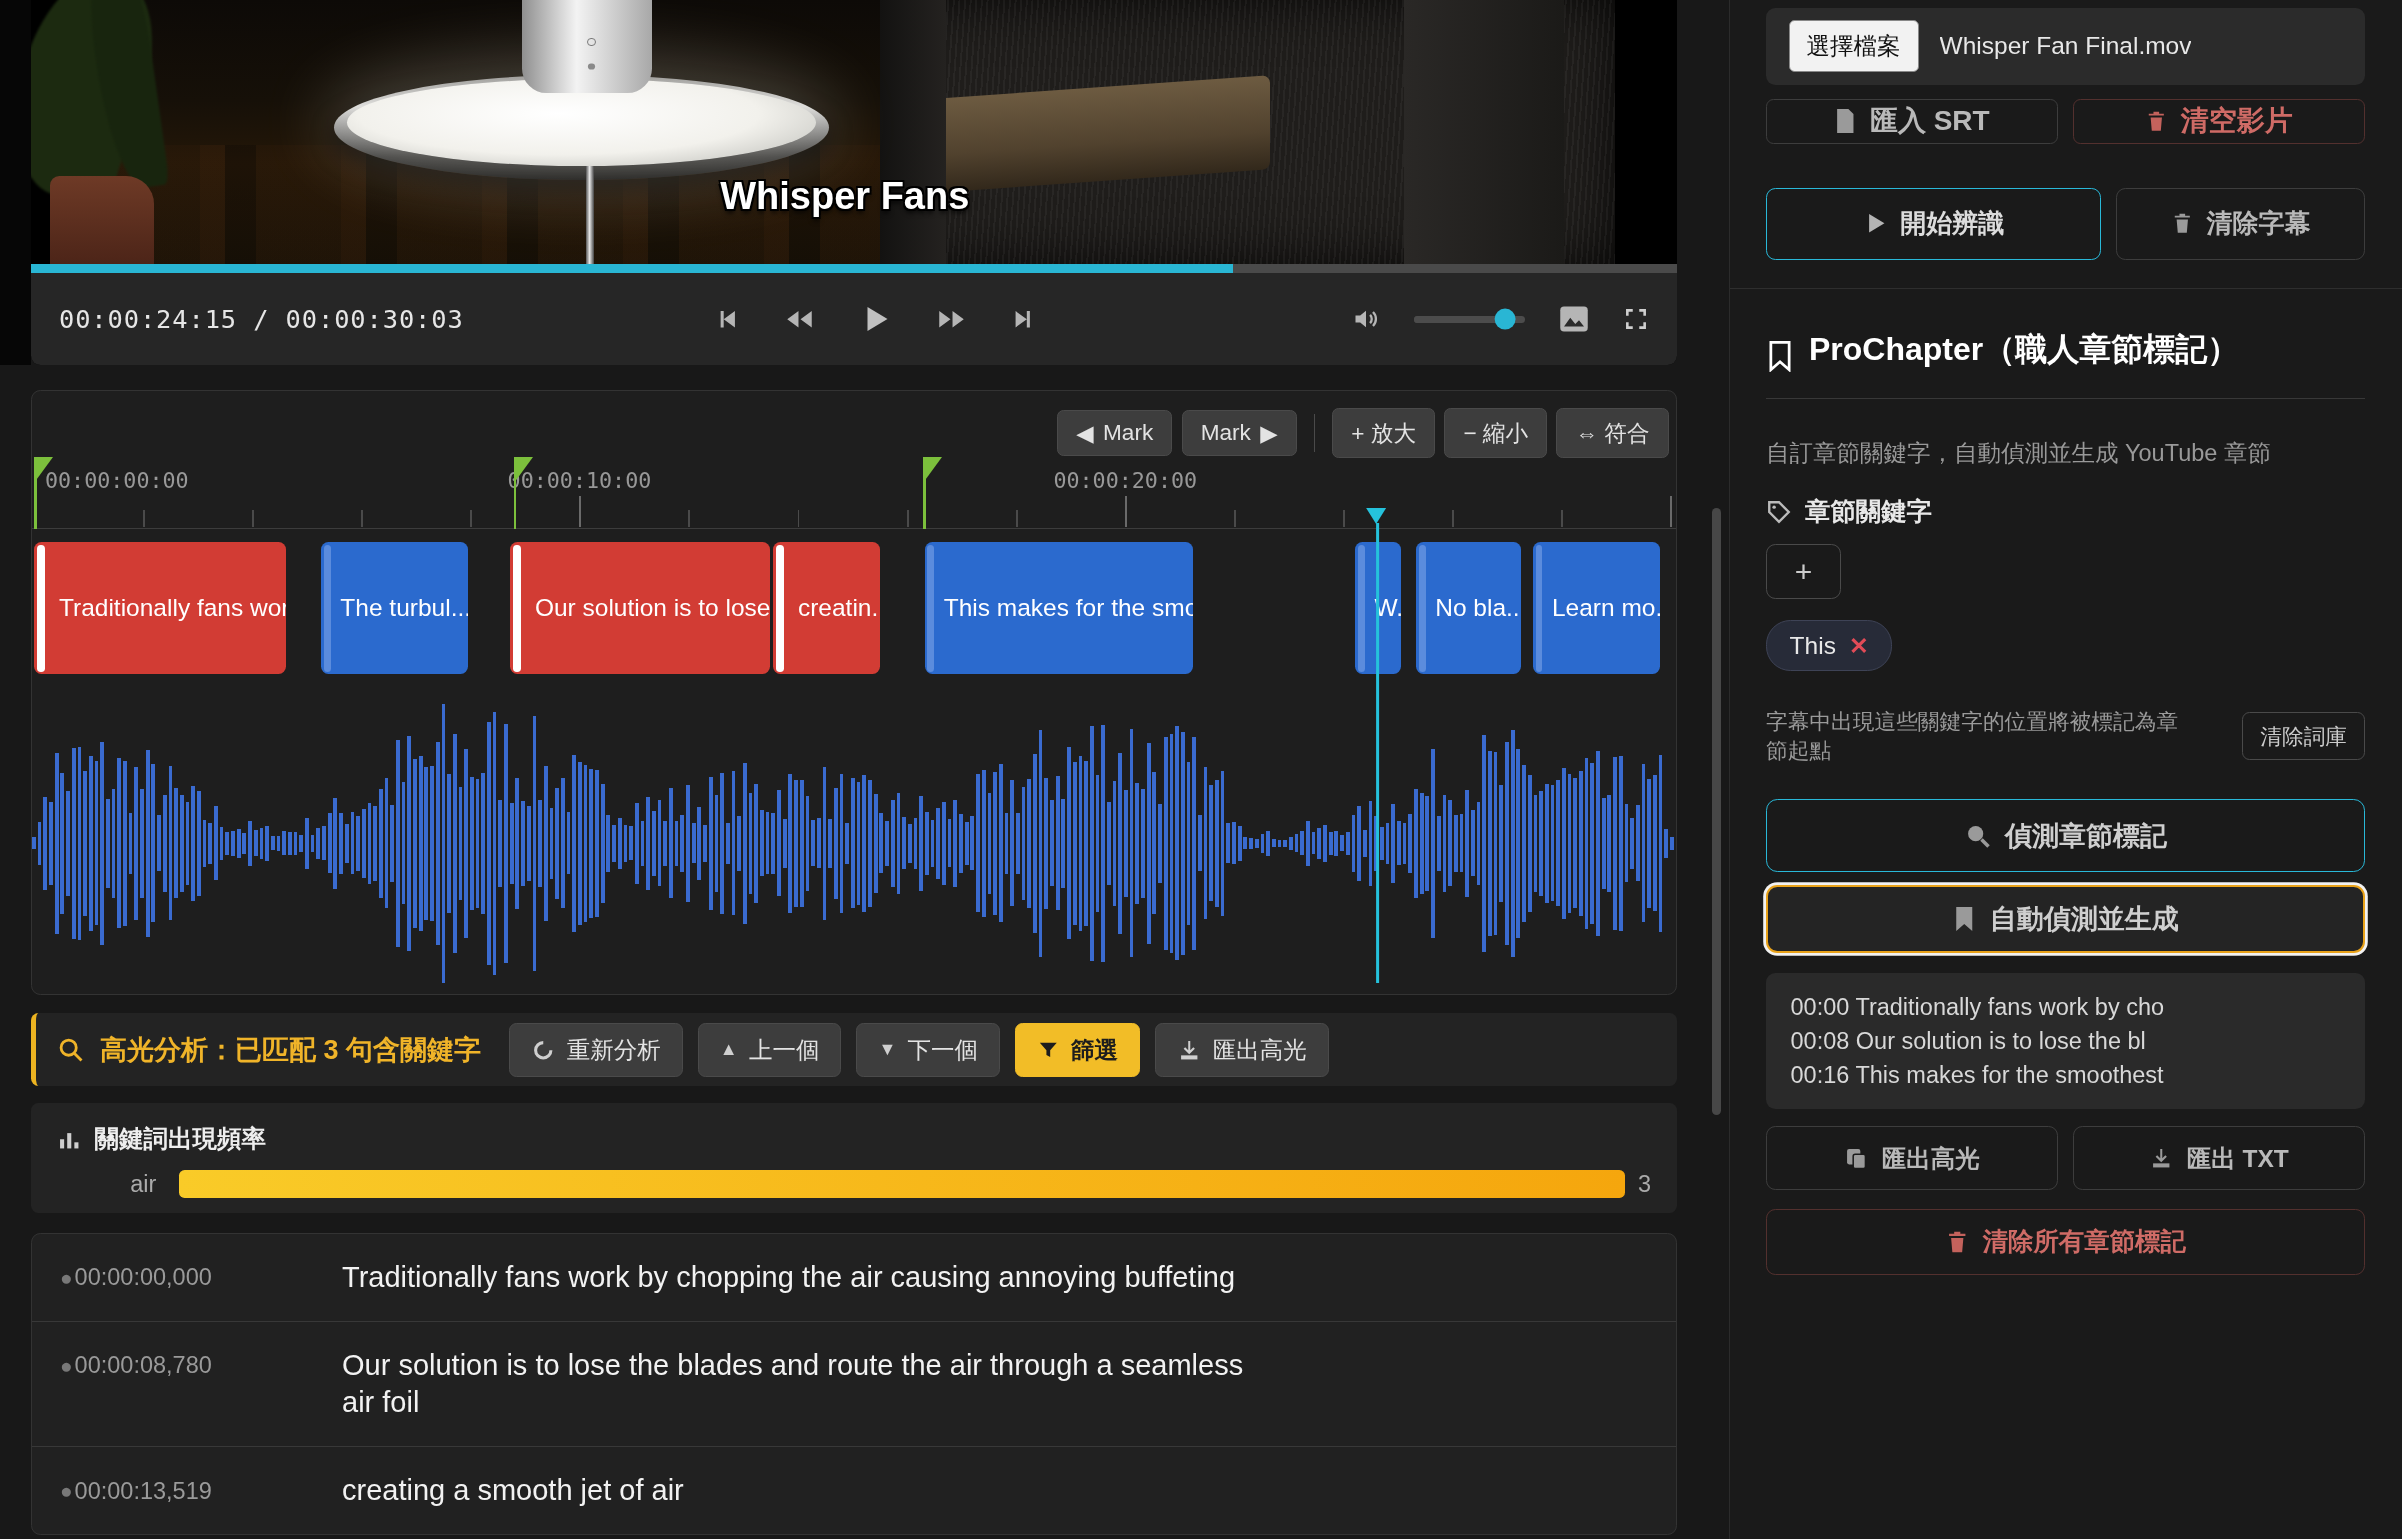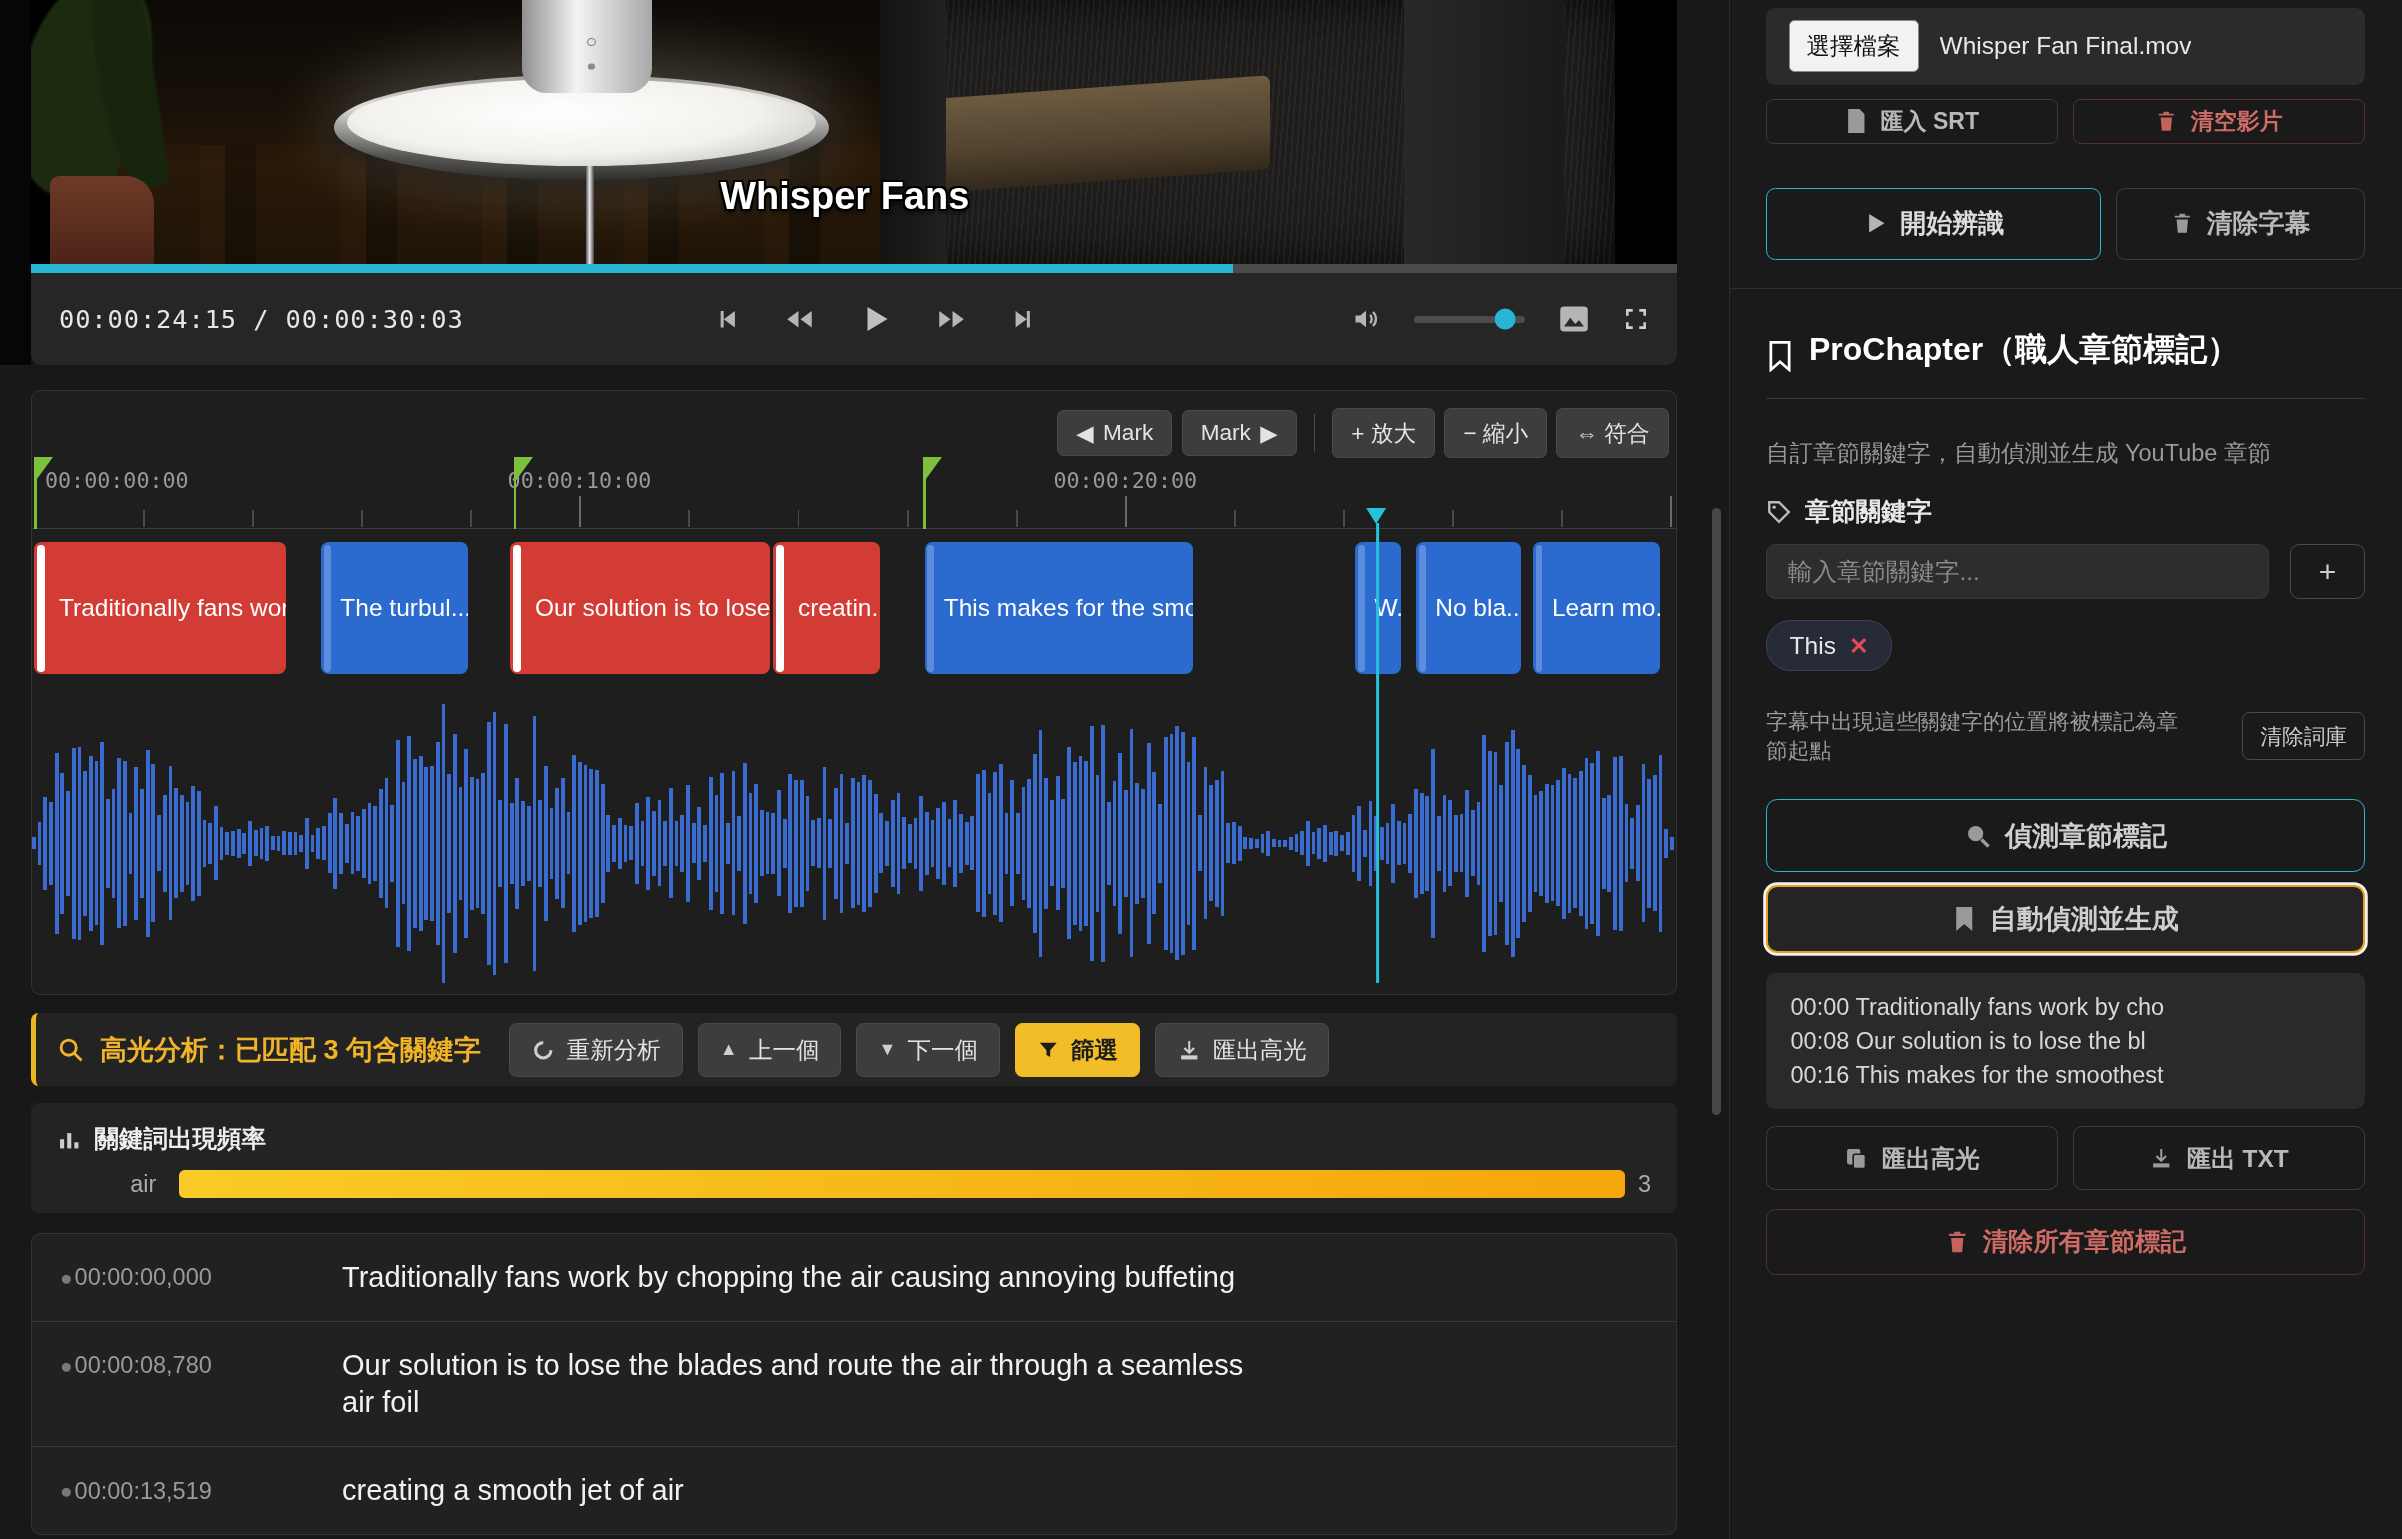--- a/index.html
+++ b/index.html
@@ -119,21 +119,21 @@
   #scrollthumb { position:absolute; left:1712px; top:508px; width:9.4px; height:607px; background:#474747; border-radius:4.7px; }
   #sidebar { position:absolute; left:1729px; top:0; width:673px; height:1540px; background:#1a1a1a; border-left:0.9px solid #2b2b2b; padding:7.5px 37px 0 36px; }
   #file-box { background:#2b2b2b; border-radius:9.4px; height:77px; display:flex; align-items:center; padding:0 22.6px; gap:21px; }
   #choose-file { background:#f2f2f2; color:#111; border:0.9px solid #888; border-radius:5.6px; font-size:23.5px; padding:9.4px 17px; cursor:pointer; font-family:inherit; white-space:nowrap; }
   #filename { color:#e8e8e8; font-size:24.5px; white-space:nowrap; overflow:hidden; }
   .btn-row { display:flex; gap:15px; }
   .sbtn { display:flex; align-items:center; justify-content:center; gap:13px; background:transparent; border:0.9px solid #3d3d3d;
           border-radius:7.5px; color:#b9b9b9; cursor:pointer; font-family:inherit; font-weight:bold; }
   .sbtn.danger { border-color:#53302e; color:#cf6b66; }
   #row-srt { margin-top:14px; }
-  #row-srt .sbtn { flex:1; height:45px; font-size:23px; }
+  #row-srt .sbtn { flex:1; height:45px; font-size:28px; }
   #row-recog { margin-top:44px; }
   #btn-recog { flex:1.35; height:72px; font-size:26px; color:#dcdcdc; border:1.9px solid #29b8d8; border-radius:9.4px; }
   #btn-clearsub { flex:1; height:72px; font-size:26px; border-radius:9.4px; }
   .hr-full { margin:28px -37px 0 -36px; height:0.9px; background:#2e2e2e; }
   #pc-head { margin-top:40px; display:flex; align-items:flex-end; gap:15px; color:#fff; font-size:32px; font-weight:bold; }
   .hr { margin-top:26px; height:0.9px; background:#383838; }
   #pc-desc { margin-top:38px; color:#999; font-size:23.5px; }
   #kw-label { margin-top:26px; display:flex; align-items:center; gap:13px; color:#e8e8e8; font-size:25.4px; font-weight:bold; }
   #kw-row { margin-top:15px; display:flex; gap:21px; }
   #kw-input { flex:1; height:55px; background:#2d2d2d; border:0.9px solid #383838; border-radius:9.4px; color:#ddd; font-size:24.5px;
@@ -749,21 +749,20 @@
 
   <div id="kw-label">
     <svg width="26" height="26" viewBox="0 0 24 24">
         <path fill="none" stroke="#bbb" stroke-width="2.2" d="M3 12V3h9l9 9-9 9z"></path>
         <circle cx="7.5" cy="7.5" r="1.6" fill="#bbb"></circle>
       </svg>
     <span>章節關鍵字</span>
   </div>
 
   <div id="kw-row">
-    <input id="kw-input" type="text" placeholder="輸入章節關鍵字..." style="">
     <button id="kw-add">+</button>
   </div>
 
   <div id="chips">
     <span class="chip">
       <span>This</span>
       <span class="chip-x">✕</span>
     </span>
   </div>
 

